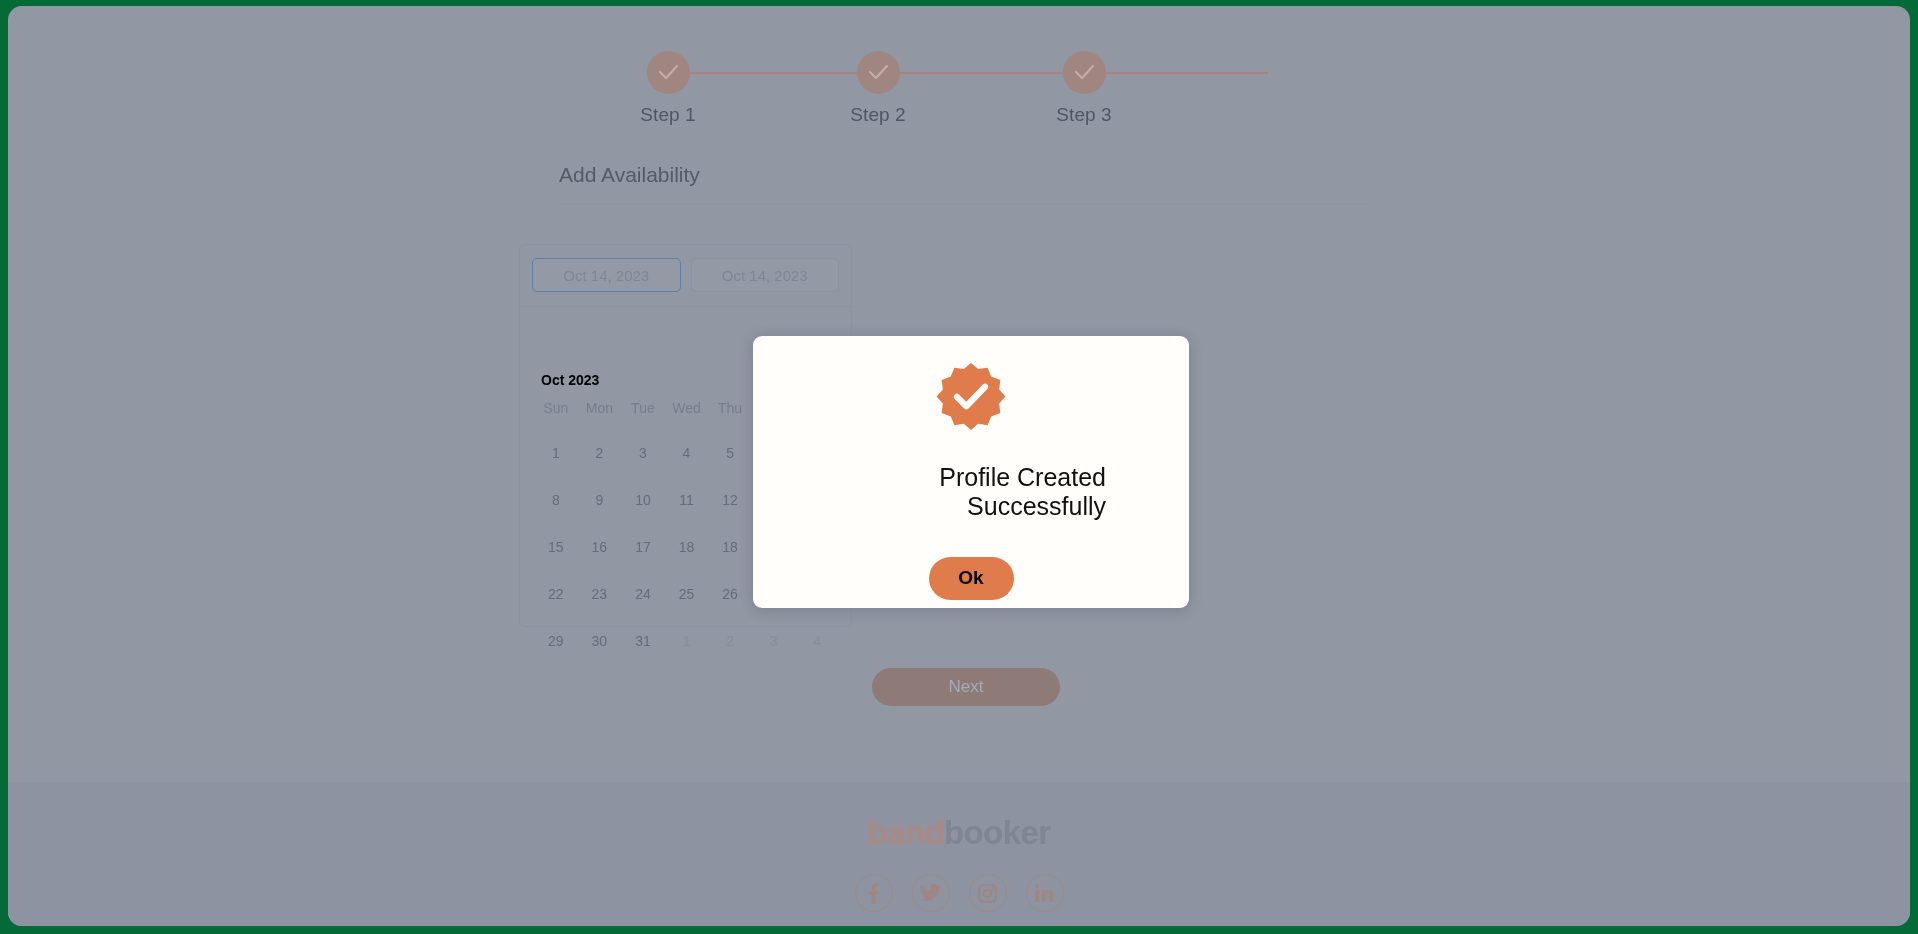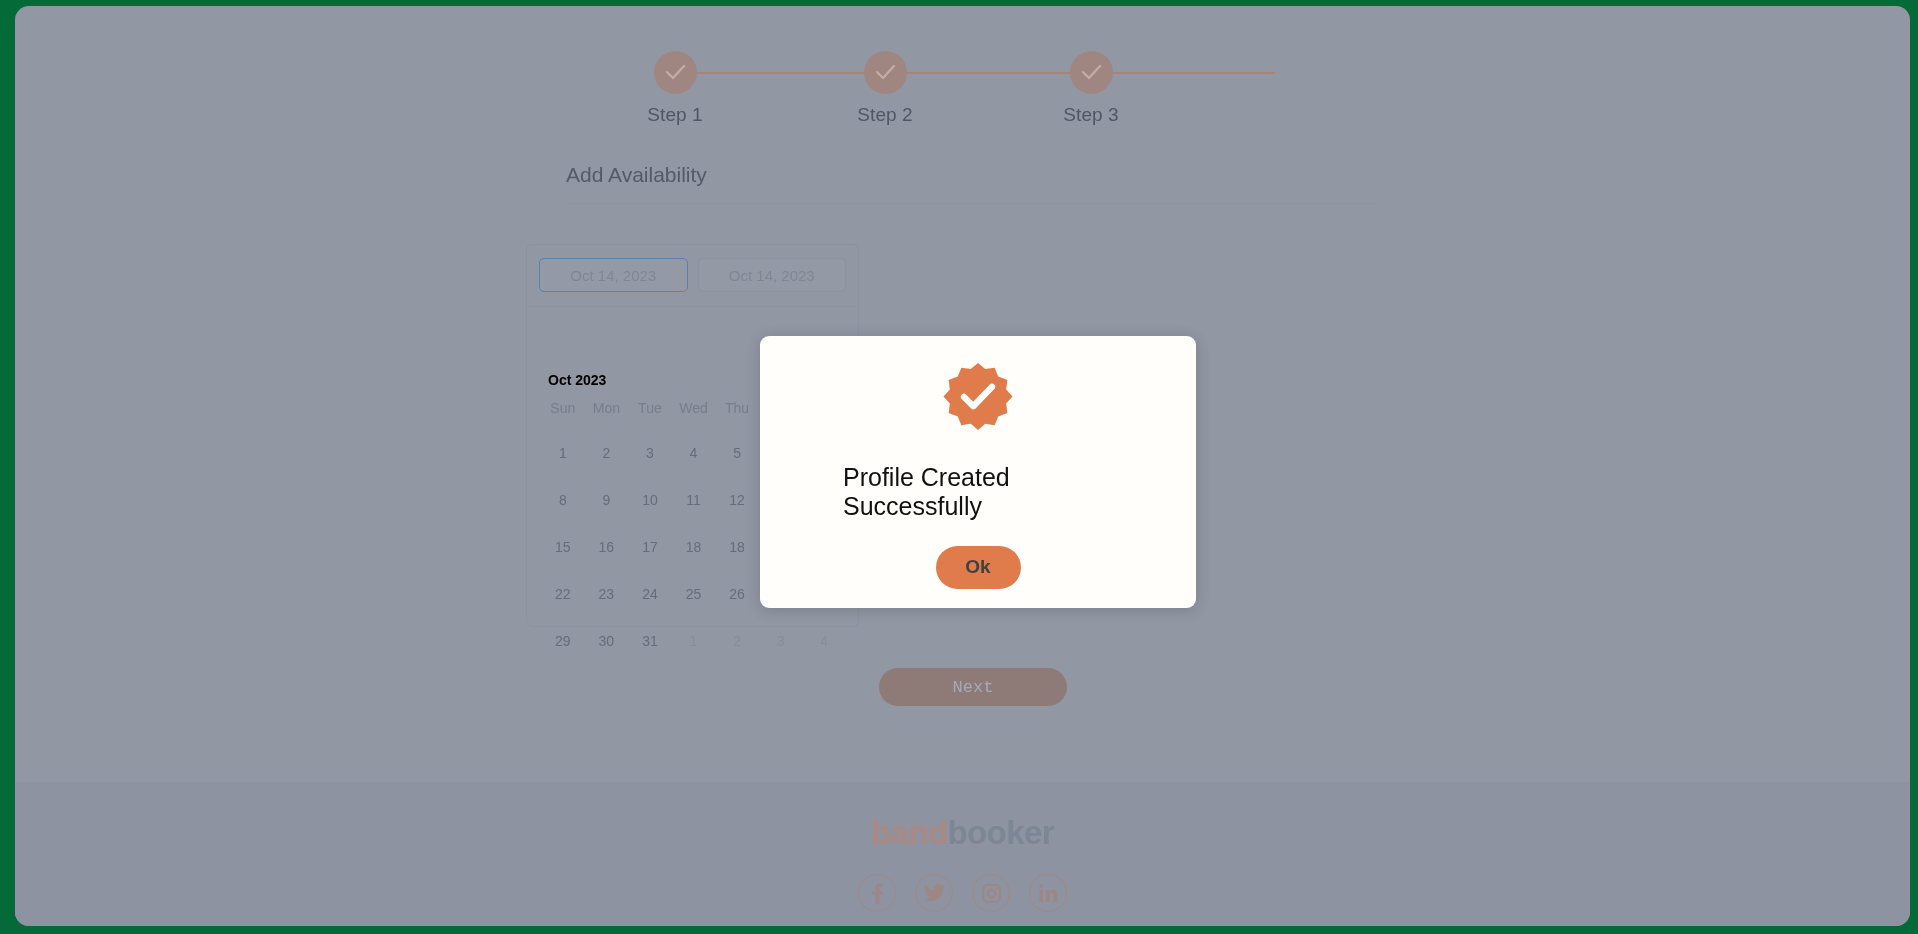--- a/index.html
+++ b/index.html
@@ -10,21 +10,21 @@
     overflow: hidden;
     font-family: "Liberation Sans", sans-serif;
   }
 
   
   #window-frame {
     position: relative;
     width: 1918px;
     height: 934px;
     background: #046A38;
-    padding: 6px 8px 8px 15px;
+    padding: 6px 8px 8px 8px;
   }
 
   #page-root {
     position: relative;
     width: 100%;
     height: 100%;
     background: #9197A3;
     border-radius: 14px;
     overflow: hidden;
   }
@@ -208,21 +208,21 @@
     position: absolute;
     left: 864px;
     top: 662px;
     width: 188px;
     height: 38px;
     border-radius: 19px;
     background: #8E7B77;
     border: none;
     color: #A5ABB6;
     font-size: 17px;
-    font-family: Liberation Mono, monospace;
+    font-family: Liberation Sans, sans-serif;
   }
 
   
   #footer {
     position: absolute;
     left: 0; right: 0;
     top: 776px;
     bottom: 0;
     background: #8D93A0;
   }
@@ -270,32 +270,32 @@
     box-shadow: 0 2px 14px rgba(40,44,55,0.22);
     display: flex;
     flex-direction: column;
     align-items: center;
   }
   #modal-badge { margin-top: 25px; }
   #modal-title {
     margin-top: 20px;
     font-size: 25px;
     color: #111111;
-    text-align: left;
+    text-align: right;
     line-height: 1.15;
     max-width: 270px;
   }
   #modal-ok-button {
-    margin-top: 25px;
+    margin-top: 36px;
     width: 85px;
     height: 43px;
     border-radius: 22px;
     border: none;
     background: #E07B4B;
-    color: #404040;
+    color: #000000;
     font-size: 19px;
     font-weight: bold;
     font-family: "Liberation Sans", sans-serif;
   }
 </style>
 </head>
 <body>
 
 <div id="window-frame">
   <div id="page-root">

